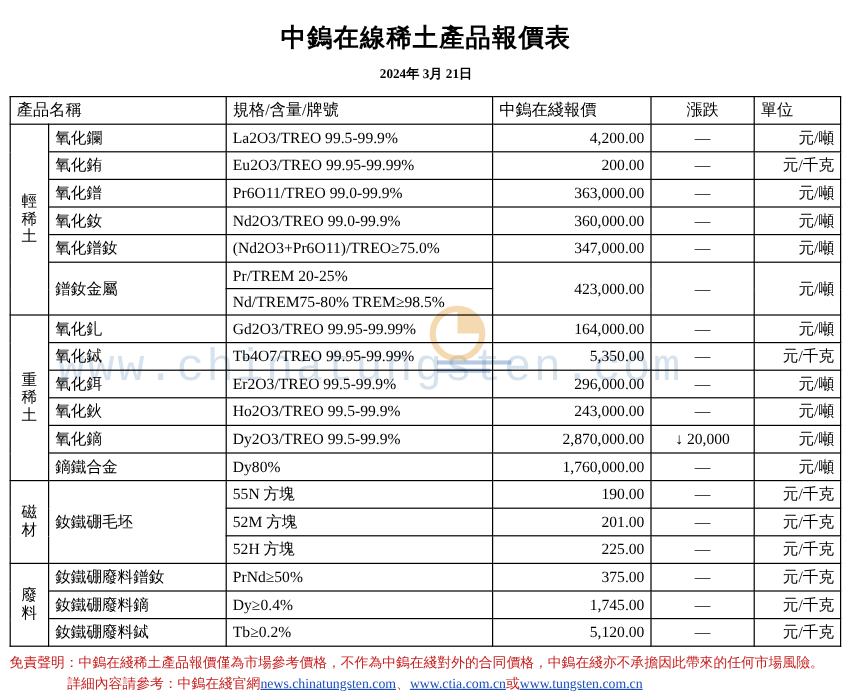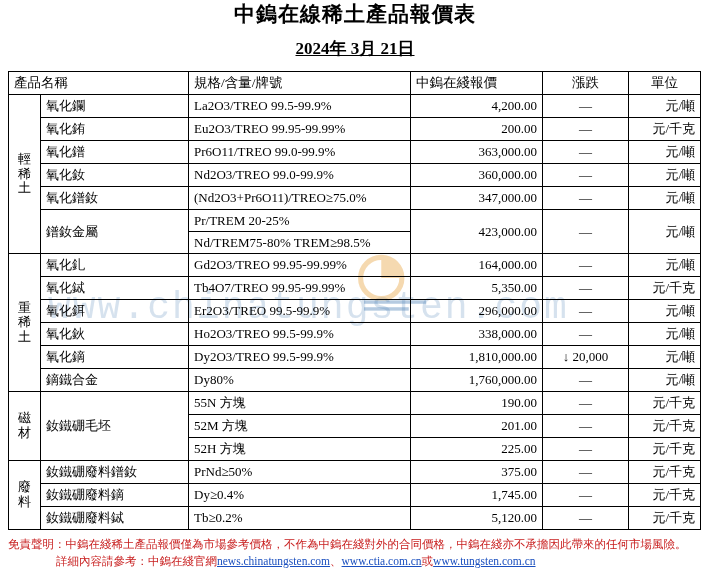--- a/index.html
+++ b/index.html
@@ -20,29 +20,28 @@
     position: relative;
     width: 710px;
     height: 580px;
     padding: 0;
   }
   .title {
     text-align: center;
     font-size: 21px;
     font-weight: bold;
     letter-spacing: 1px;
-    padding-top: 0;
+    padding-top: 17px;
     padding-bottom: 9px;
   }
   .subtitle {
     text-align: center;
-    font-size: 17px;
+    font-size: 11px;
     font-weight: bold;
     padding-bottom: 11px;
-    text-decoration: underline;
   }
   table.quote {
     border-collapse: collapse;
     width: 654px;
     margin: 0 8px;
     table-layout: fixed;
     position: relative;
     z-index: 2;
     background: transparent;
   }
@@ -151,21 +150,21 @@
         <col class="col-price">
         <col class="col-chg">
         <col class="col-unit">
     </colgroup>
     <thead>
       <tr>
         <th colspan="2">產品名稱</th>
         <th>規格/含量/牌號</th>
         <th>中鎢在綫報價</th>
         <th style="text-align:center">漲跌</th>
-        <th style="text-align:center">單位</th>
+        <th style="">單位</th>
       </tr>
     </thead>
     <tbody>
 
       <tr>
         <td class="cat-cell" rowspan="7">
             <span class="cat-inner">輕稀土</span>
           </td>
         <td class="name-cell">氧化鑭</td>
         <td class="spec-cell">La2O3/TREO 99.5-99.9%</td>
@@ -232,28 +231,28 @@
       <tr>
         <td class="name-cell">氧化鉺</td>
         <td class="spec-cell">Er2O3/TREO 99.5-99.9%</td>
         <td class="price-cell">296,000.00</td>
         <td class="chg-cell dash">—</td>
         <td class="unit-cell">元/噸</td>
       </tr>
       <tr>
         <td class="name-cell">氧化鈥</td>
         <td class="spec-cell">Ho2O3/TREO 99.5-99.9%</td>
-        <td class="price-cell">338,000.00</td>
+        <td class="price-cell">243,000.00</td>
         <td class="chg-cell dash">—</td>
         <td class="unit-cell">元/噸</td>
       </tr>
       <tr>
         <td class="name-cell">氧化鏑</td>
         <td class="spec-cell">Dy2O3/TREO 99.5-99.9%</td>
-        <td class="price-cell">1,810,000.00</td>
+        <td class="price-cell">2,870,000.00</td>
         <td class="chg-cell down">↓ 20,000</td>
         <td class="unit-cell">元/噸</td>
       </tr>
       <tr>
         <td class="name-cell">鏑鐵合金</td>
         <td class="spec-cell">Dy80%</td>
         <td class="price-cell">1,760,000.00</td>
         <td class="chg-cell dash">—</td>
         <td class="unit-cell">元/噸</td>
       </tr>

